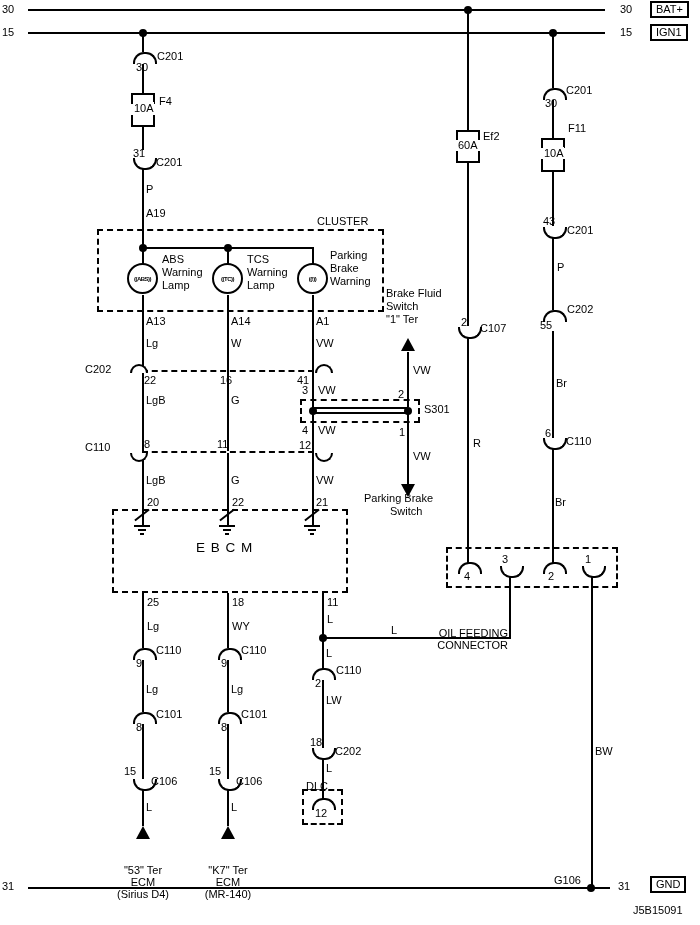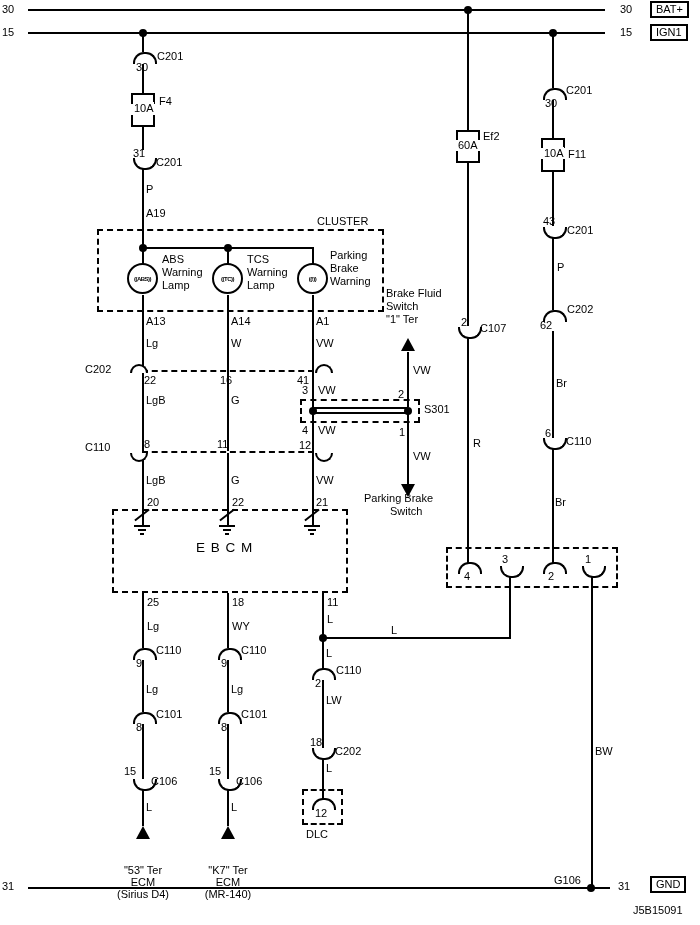--- a/index.html
+++ b/index.html
@@ -266,21 +266,21 @@
   <span class="t" style="left:327px;top:613px">L</span>
   <span class="t" style="left:391px;top:624px">L</span>
   <span class="t" style="left:326px;top:647px">L</span>
   <span class="t" style="left:315px;top:677px">2</span>
   <span class="t" style="left:336px;top:664px">C110</span>
   <span class="t" style="left:326px;top:694px">LW</span>
   <span class="t" style="left:310px;top:736px">18</span>
   <span class="t" style="left:335px;top:745px">C202</span>
   <span class="t" style="left:326px;top:762px">L</span>
   <span class="t" style="left:315px;top:807px">12</span>
-  <span class="t b" style="left:306px;top:828px">DLC</span>
+  <span class="t b" style="left:306px;top:780px">DLC</span>
 
   <span class="t" style="left:136px;top:657px">9</span>
   <span class="t" style="left:156px;top:644px">C110</span>
   <span class="t" style="left:146px;top:683px">Lg</span>
   <span class="t" style="left:136px;top:721px">8</span>
   <span class="t" style="left:156px;top:708px">C101</span>
   <span class="t" style="left:124px;top:765px">15</span>
   <span class="t" style="left:151px;top:775px">C106</span>
   <span class="t" style="left:146px;top:801px">L</span>
   <div class="t ctr" style="left:103px;top:840px;width:80px">
@@ -301,30 +301,33 @@
 
   <span class="t" style="left:458px;top:139px;background:#fff">60A</span>
   <span class="t" style="left:483px;top:130px">Ef2</span>
   <span class="t" style="left:461px;top:316px">2</span>
   <span class="t" style="left:480px;top:322px">C107</span>
   <span class="t" style="left:473px;top:437px">R</span>
 
   <span class="t" style="left:545px;top:97px">30</span>
   <span class="t" style="left:566px;top:84px">C201</span>
   <span class="t" style="left:544px;top:147px;background:#fff">10A</span>
-  <span class="t" style="left:568px;top:148px">F11</span>
+  <span class="t" style="left:568px;top:122px">F11</span>
   <span class="t" style="left:543px;top:215px">43</span>
   <span class="t" style="left:567px;top:224px">C201</span>
   <span class="t" style="left:557px;top:261px">P</span>
-  <span class="t" style="left:540px;top:319px">62</span>
+  <span class="t" style="left:540px;top:319px">55</span>
   <span class="t" style="left:567px;top:303px">C202</span>
   <span class="t" style="left:556px;top:377px">Br</span>
   <span class="t" style="left:545px;top:427px">6</span>
   <span class="t" style="left:566px;top:435px">C110</span>
   <span class="t" style="left:555px;top:496px">Br</span>
 
   <span class="t" style="left:464px;top:570px">4</span>
   <span class="t" style="left:502px;top:553px">3</span>
   <span class="t" style="left:548px;top:570px">2</span>
   <span class="t" style="left:585px;top:553px">1</span>
+  <div class="t b rgt" style="left:418px;top:603px;width:90px">
+    <div>OIL FEEDING</div><div>CONNECTOR</div>
+  </div>
   <span class="t" style="left:595px;top:745px">BW</span>
 
 </div>
 
 </body></html>

